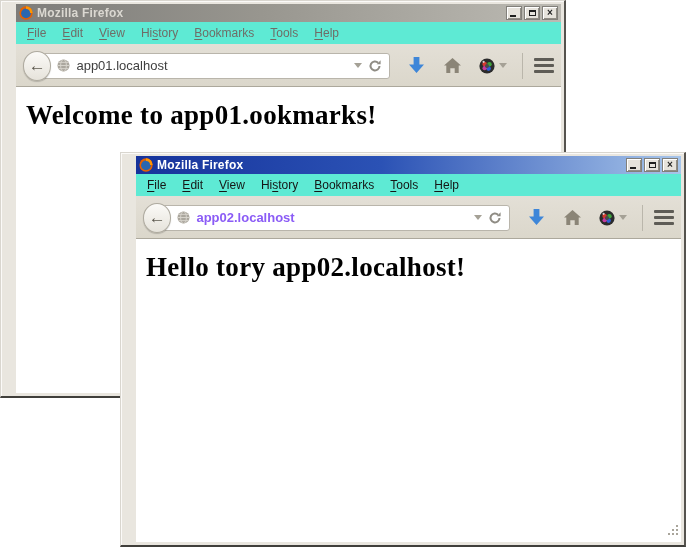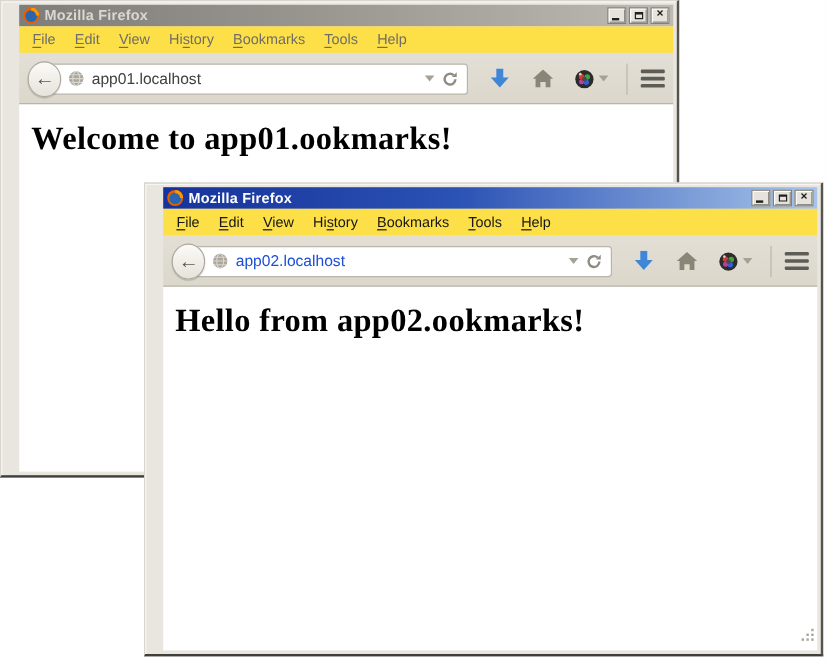--- a/index.html
+++ b/index.html
@@ -26,42 +26,42 @@
   .wbtn { position:relative; width:16px; height:14px; background:#E6E3DC;
           border:1px solid #82807A;
           box-shadow: inset 1px 1px 0 #FFFFFF, inset -1px -1px 0 #908D85;
           display:flex; align-items:center; justify-content:center;
           font:bold 10px "Liberation Sans",sans-serif; color:#1F1F1F; cursor:default; }
   .g-min { position:absolute; left:3px; bottom:2px; width:6px; height:2px; background:#1F1F1F; }
   .g-max { width:7px; height:6px; border:1px solid #1F1F1F; border-top-width:2px; }
   .g-close { line-height:1; transform:translateY(-0.5px); }
 
   
-  .menubar { height:23px; flex:0 0 23px; background:#fde047; display:flex;
+  .menubar { height:23px; flex:0 0 23px; background:#5eead4; display:flex;
              align-items:center; padding:0 3px; font-size:12px;
              border-bottom:1px solid #E2DFD7; }
   .menu-item { padding:3px 8px; }
   .menu-item u { text-underline-offset:2px; }
   .win-active   .menu-item { color:#161616; }
   .win-inactive .menu-item { color:#6F6D67; }
 
   
   .toolbar { height:42px; flex:0 0 42px; background:linear-gradient(#E3DFD6,#DBD7CB);
              border-bottom:1px solid #ACA89C; display:flex; align-items:center;
              padding:0 7px; }
   .backbtn { width:30px; height:30px; border-radius:50%;
              background:linear-gradient(#FBFAF7,#E6E3DB); border:1px solid #AEAA9F;
              display:flex; align-items:center; justify-content:center;
              color:#5E5A50; font-size:17px; font-weight:bold; z-index:2;
              box-shadow:0 1px 1px rgba(0,0,0,0.18); }
   .urlbar { height:26px; width:374px; background:#FFFFFF; border:1px solid #B9B5AB;
             border-radius:3px; margin-left:-16px; padding:0 7px 0 21px;
             display:flex; align-items:center; gap:6px; }
   .url-text { font-size:13px; }
-  .win-active   .url-text { color:#1d4ed8; }
+  .win-active   .url-text { color:#8b5cf6;font-weight:bold; }
   .win-inactive .url-text { color:#404040; }
   .urlbar .spacer { flex:1; }
   .caret { width:0; height:0; border-left:4px solid transparent;
            border-right:4px solid transparent; border-top:5px solid #A5A196; }
   .tico { display:flex; align-items:center; justify-content:center; }
   .t-download { margin-left:19px; }
   .t-home     { margin-left:20px; }
   .t-wheel    { margin-left:18px; display:flex; align-items:center; gap:4px; }
   .sep { width:1px; height:26px; background:#BAB6AB; margin:0 11px 0 15px; }
   .burger { display:flex; flex-direction:column; gap:3px; }
@@ -254,21 +254,21 @@
         </span>
         <span class="sep"></span>
         <span class="burger">
             <span></span>
             <span></span>
             <span></span>
           </span>
       </div>
 
       <div class="content">
-        <h1>Hello from app02.ookmarks!</h1>
+        <h1>Hello tory app02.localhost!</h1>
         <span class="grip">
           <svg width="13" height="13" viewBox="0 0 13 13">
               <g fill="#A9A59B">
                 <rect x="10" y="2" width="2" height="2"></rect>
                 <rect x="10" y="6" width="2" height="2"></rect>
                 <rect x="6" y="6" width="2" height="2"></rect>
                 <rect x="10" y="10" width="2" height="2"></rect>
                 <rect x="6" y="10" width="2" height="2"></rect>
                 <rect x="2" y="10" width="2" height="2"></rect>
               </g>

